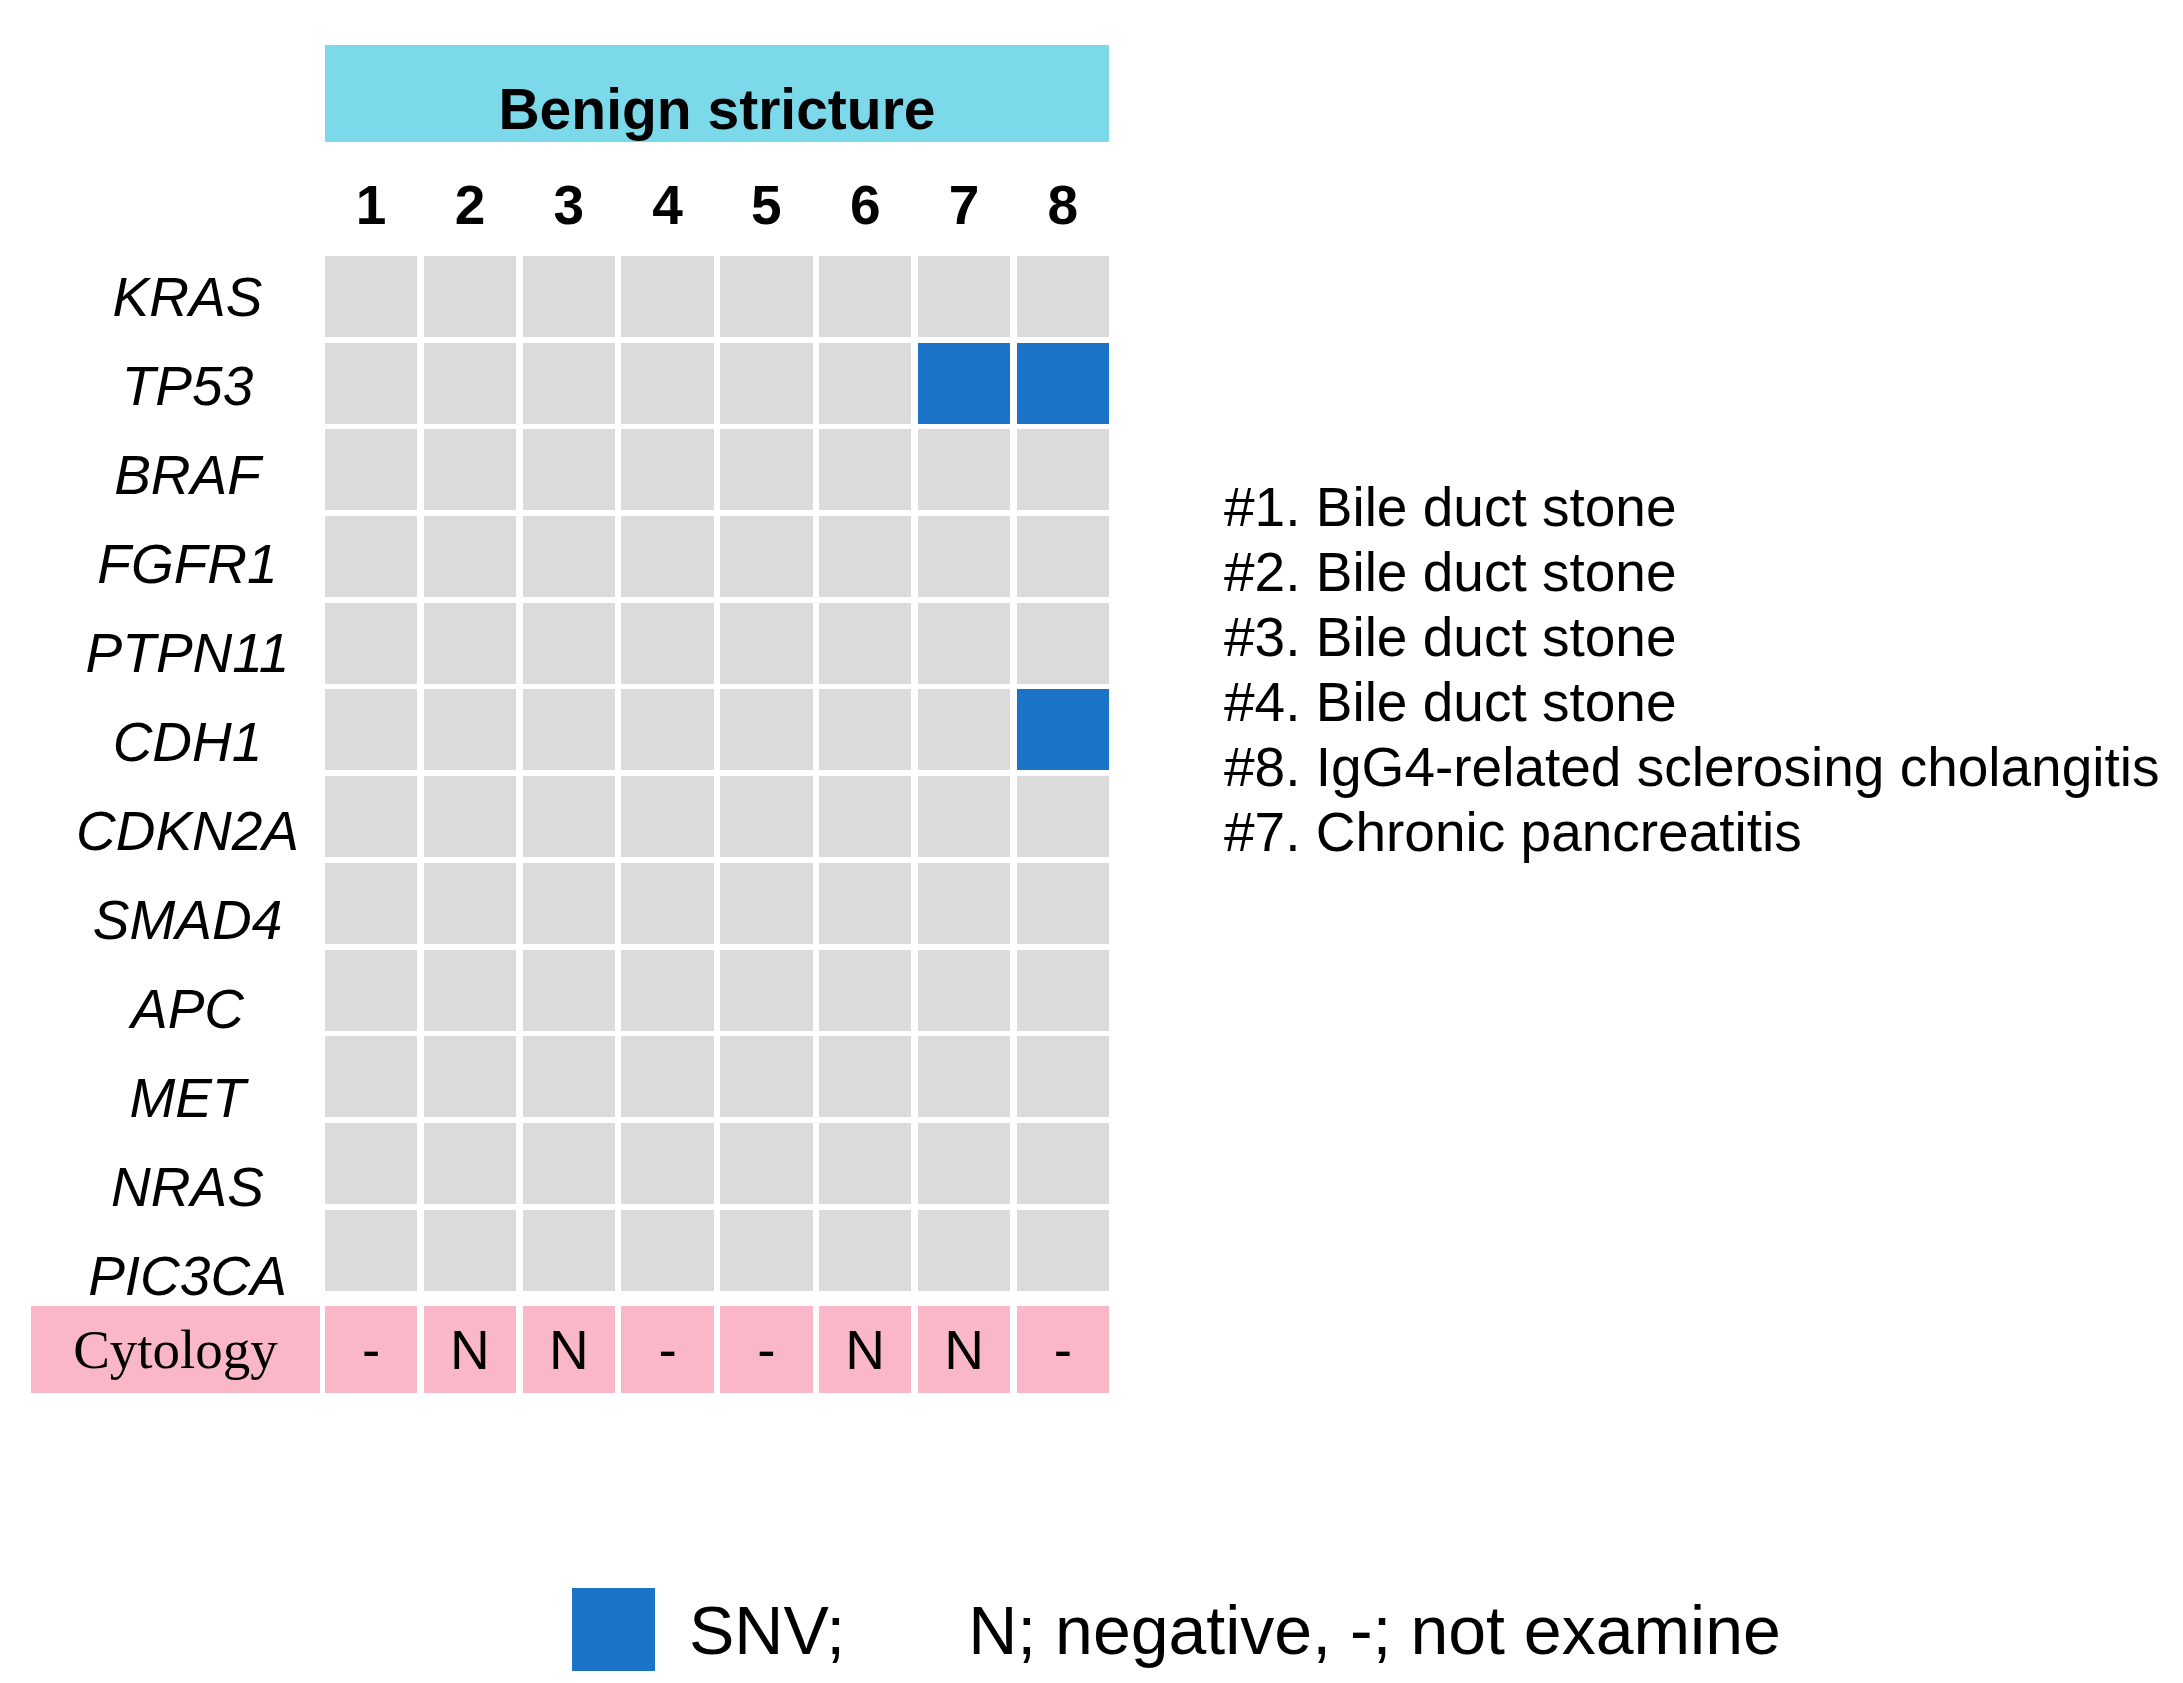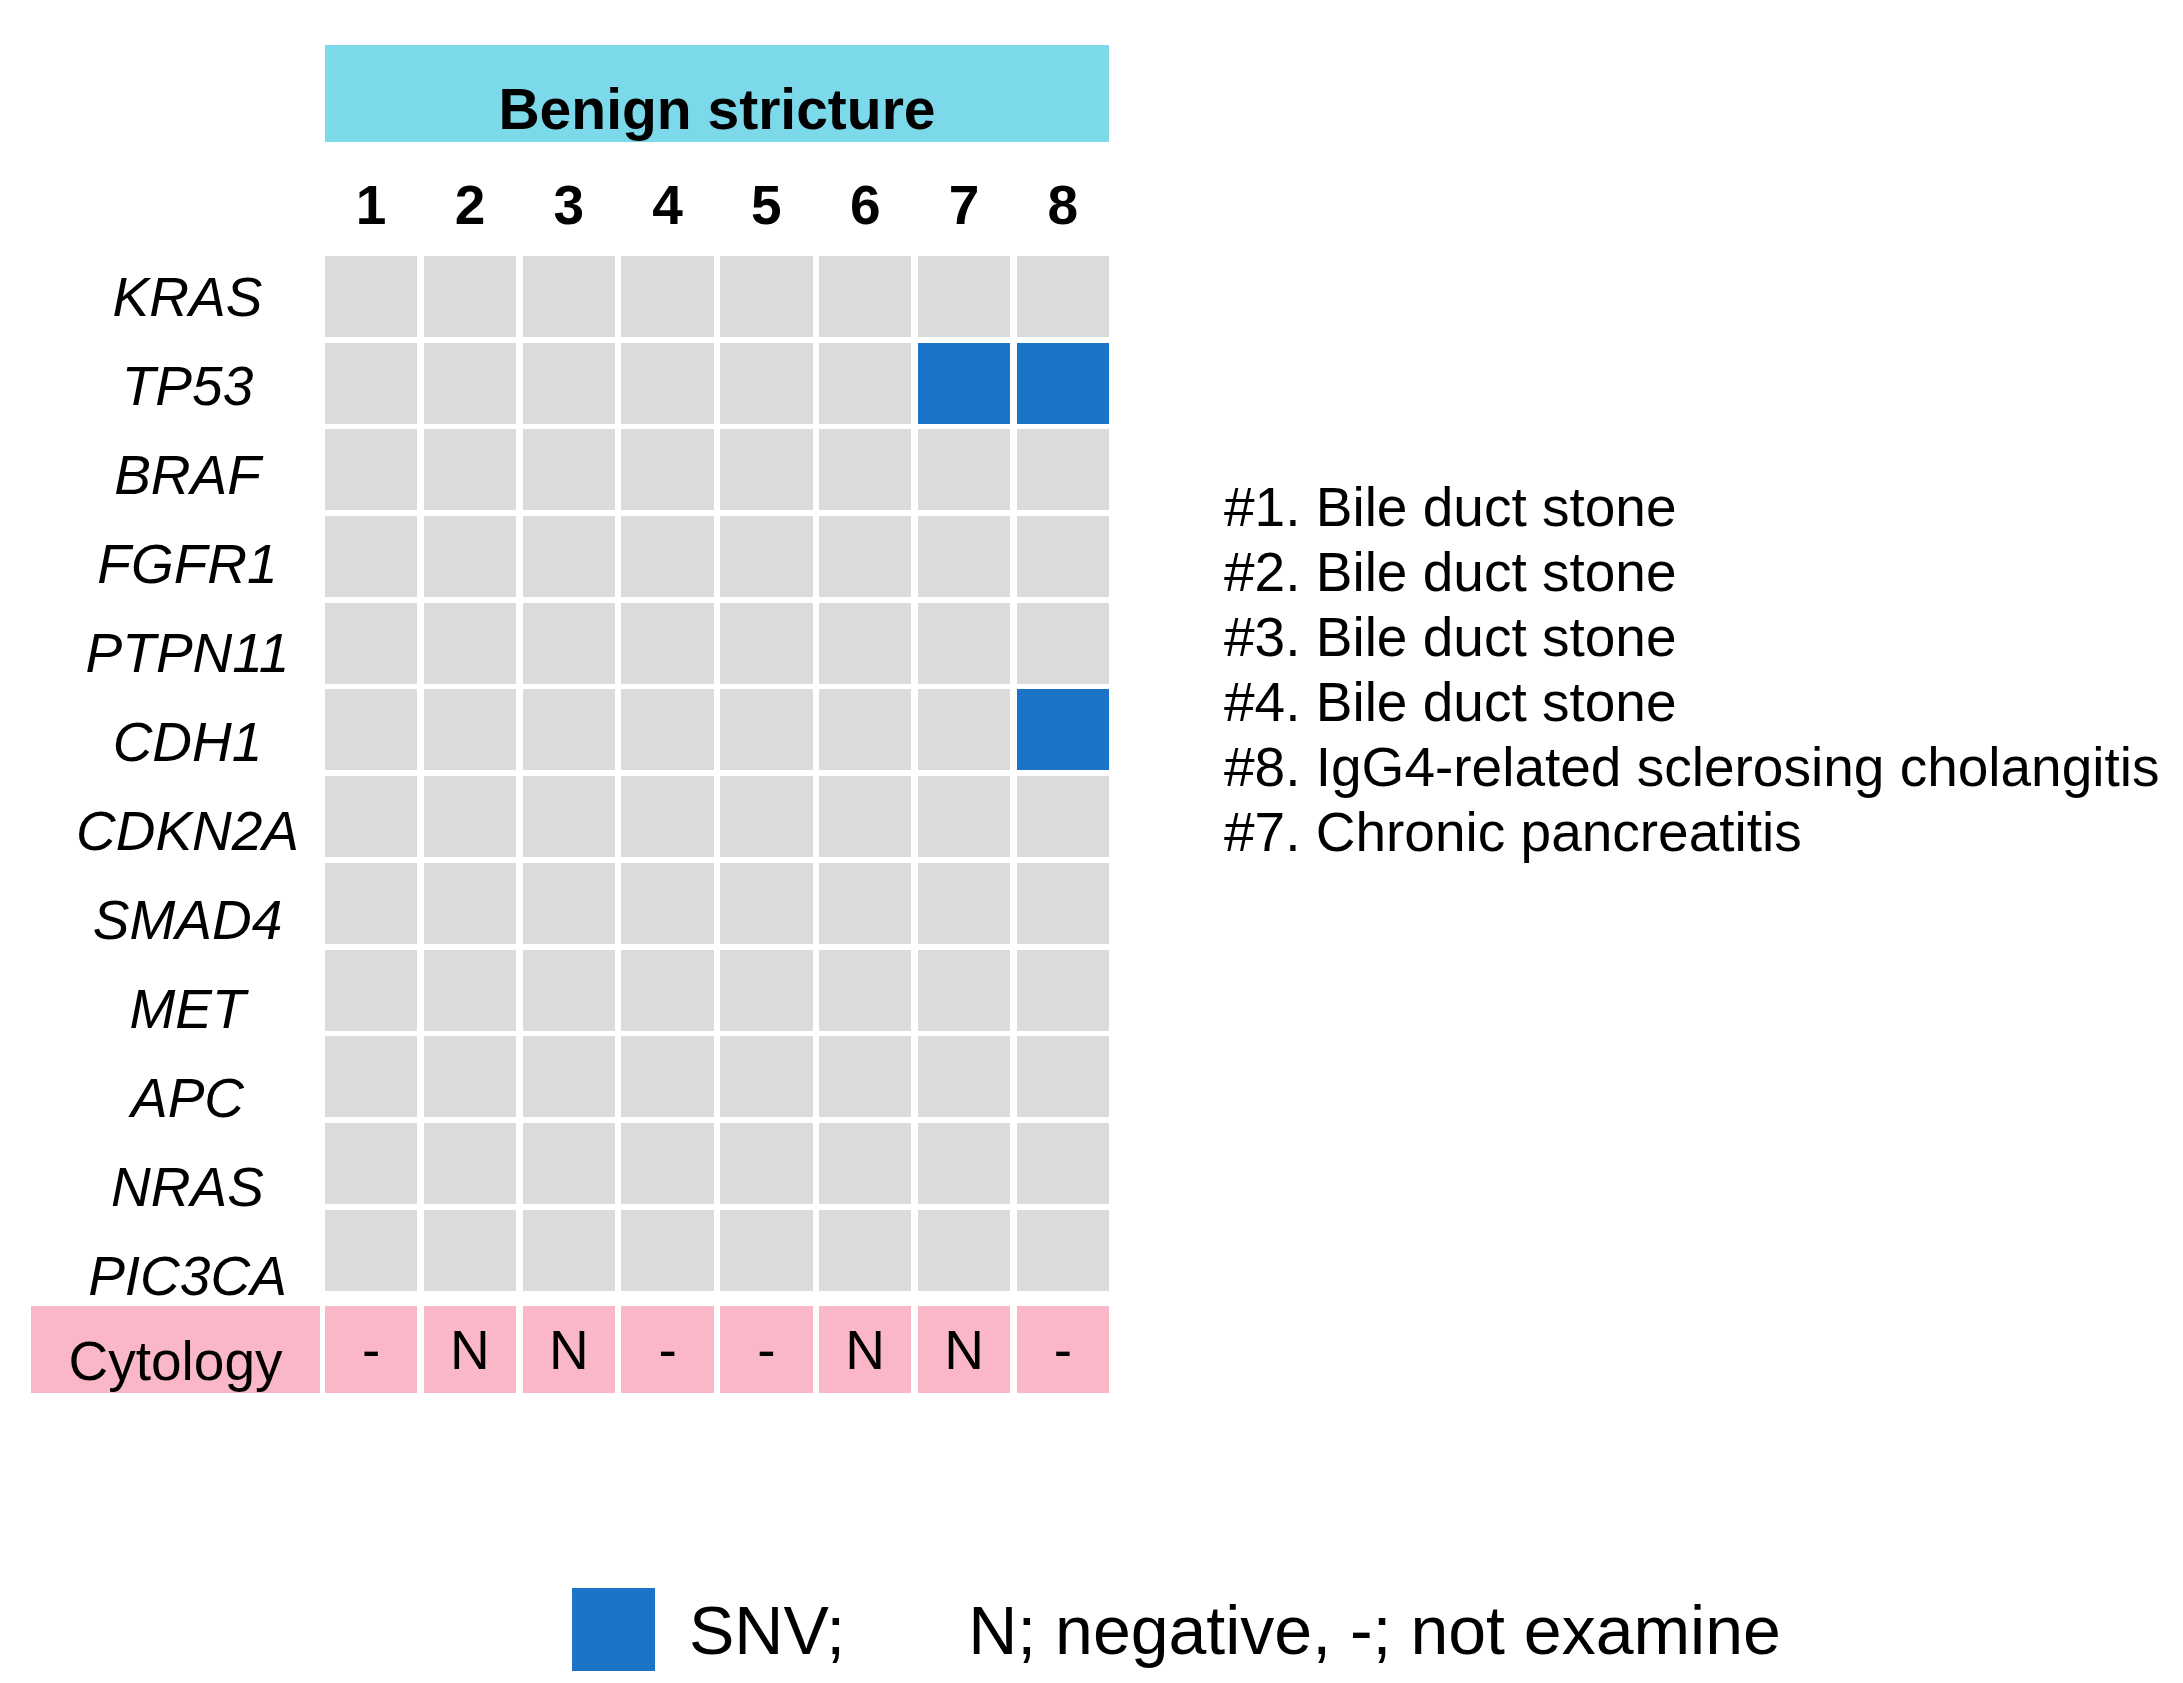--- a/index.html
+++ b/index.html
@@ -32,21 +32,21 @@
   .grid{
     position:absolute;left:325px;top:256px;width:784px;height:1039px;
     display:grid;grid-template-columns:repeat(8,1fr);
     grid-template-rows:repeat(12,81px);column-gap:6.6px;row-gap:5.7px;
   }
   .cell{background:var(--cell-bg,#DBDBDB);}
   .cell.snv{background:var(--snv,#1B74C8);}
   .cyto-label{
     position:absolute;left:31px;top:1306px;width:289px;height:87px;
     background:var(--cytology-bg,#FAB7C8);
-    display:flex;align-items:flex-end;justify-content:center;font-size:55px;
+    display:flex;align-items:center;justify-content:center;font-size:55px;font-family:Liberation Serif, serif;
   }
   .cyto-values{
     position:absolute;left:325px;top:1306px;width:784px;height:87px;
     display:grid;grid-template-columns:repeat(8,1fr);column-gap:6.6px;
   }
   .cytocell{background:var(--cytology-bg,#FAB7C8);
     display:flex;align-items:center;justify-content:center;font-size:55px;}
   .case-legend{
     position:absolute;left:1224px;top:475px;
     font-size:55px;line-height:65px;white-space:nowrap;
@@ -82,22 +82,22 @@
 
   <div class="gene-labels" id="geneLabels">
       <div class="genelabel">KRAS</div>
       <div class="genelabel">TP53</div>
       <div class="genelabel">BRAF</div>
       <div class="genelabel">FGFR1</div>
       <div class="genelabel">PTPN11</div>
       <div class="genelabel">CDH1</div>
       <div class="genelabel">CDKN2A</div>
       <div class="genelabel">SMAD4</div>
+      <div class="genelabel">APC</div>
       <div class="genelabel">MET</div>
-      <div class="genelabel">APC</div>
       <div class="genelabel">NRAS</div>
       <div class="genelabel">PIC3CA</div>
     </div>
 
   <div class="grid" id="grid">
       <div class="cell"></div>
       <div class="cell"></div>
       <div class="cell"></div>
       <div class="cell"></div>
       <div class="cell"></div>

